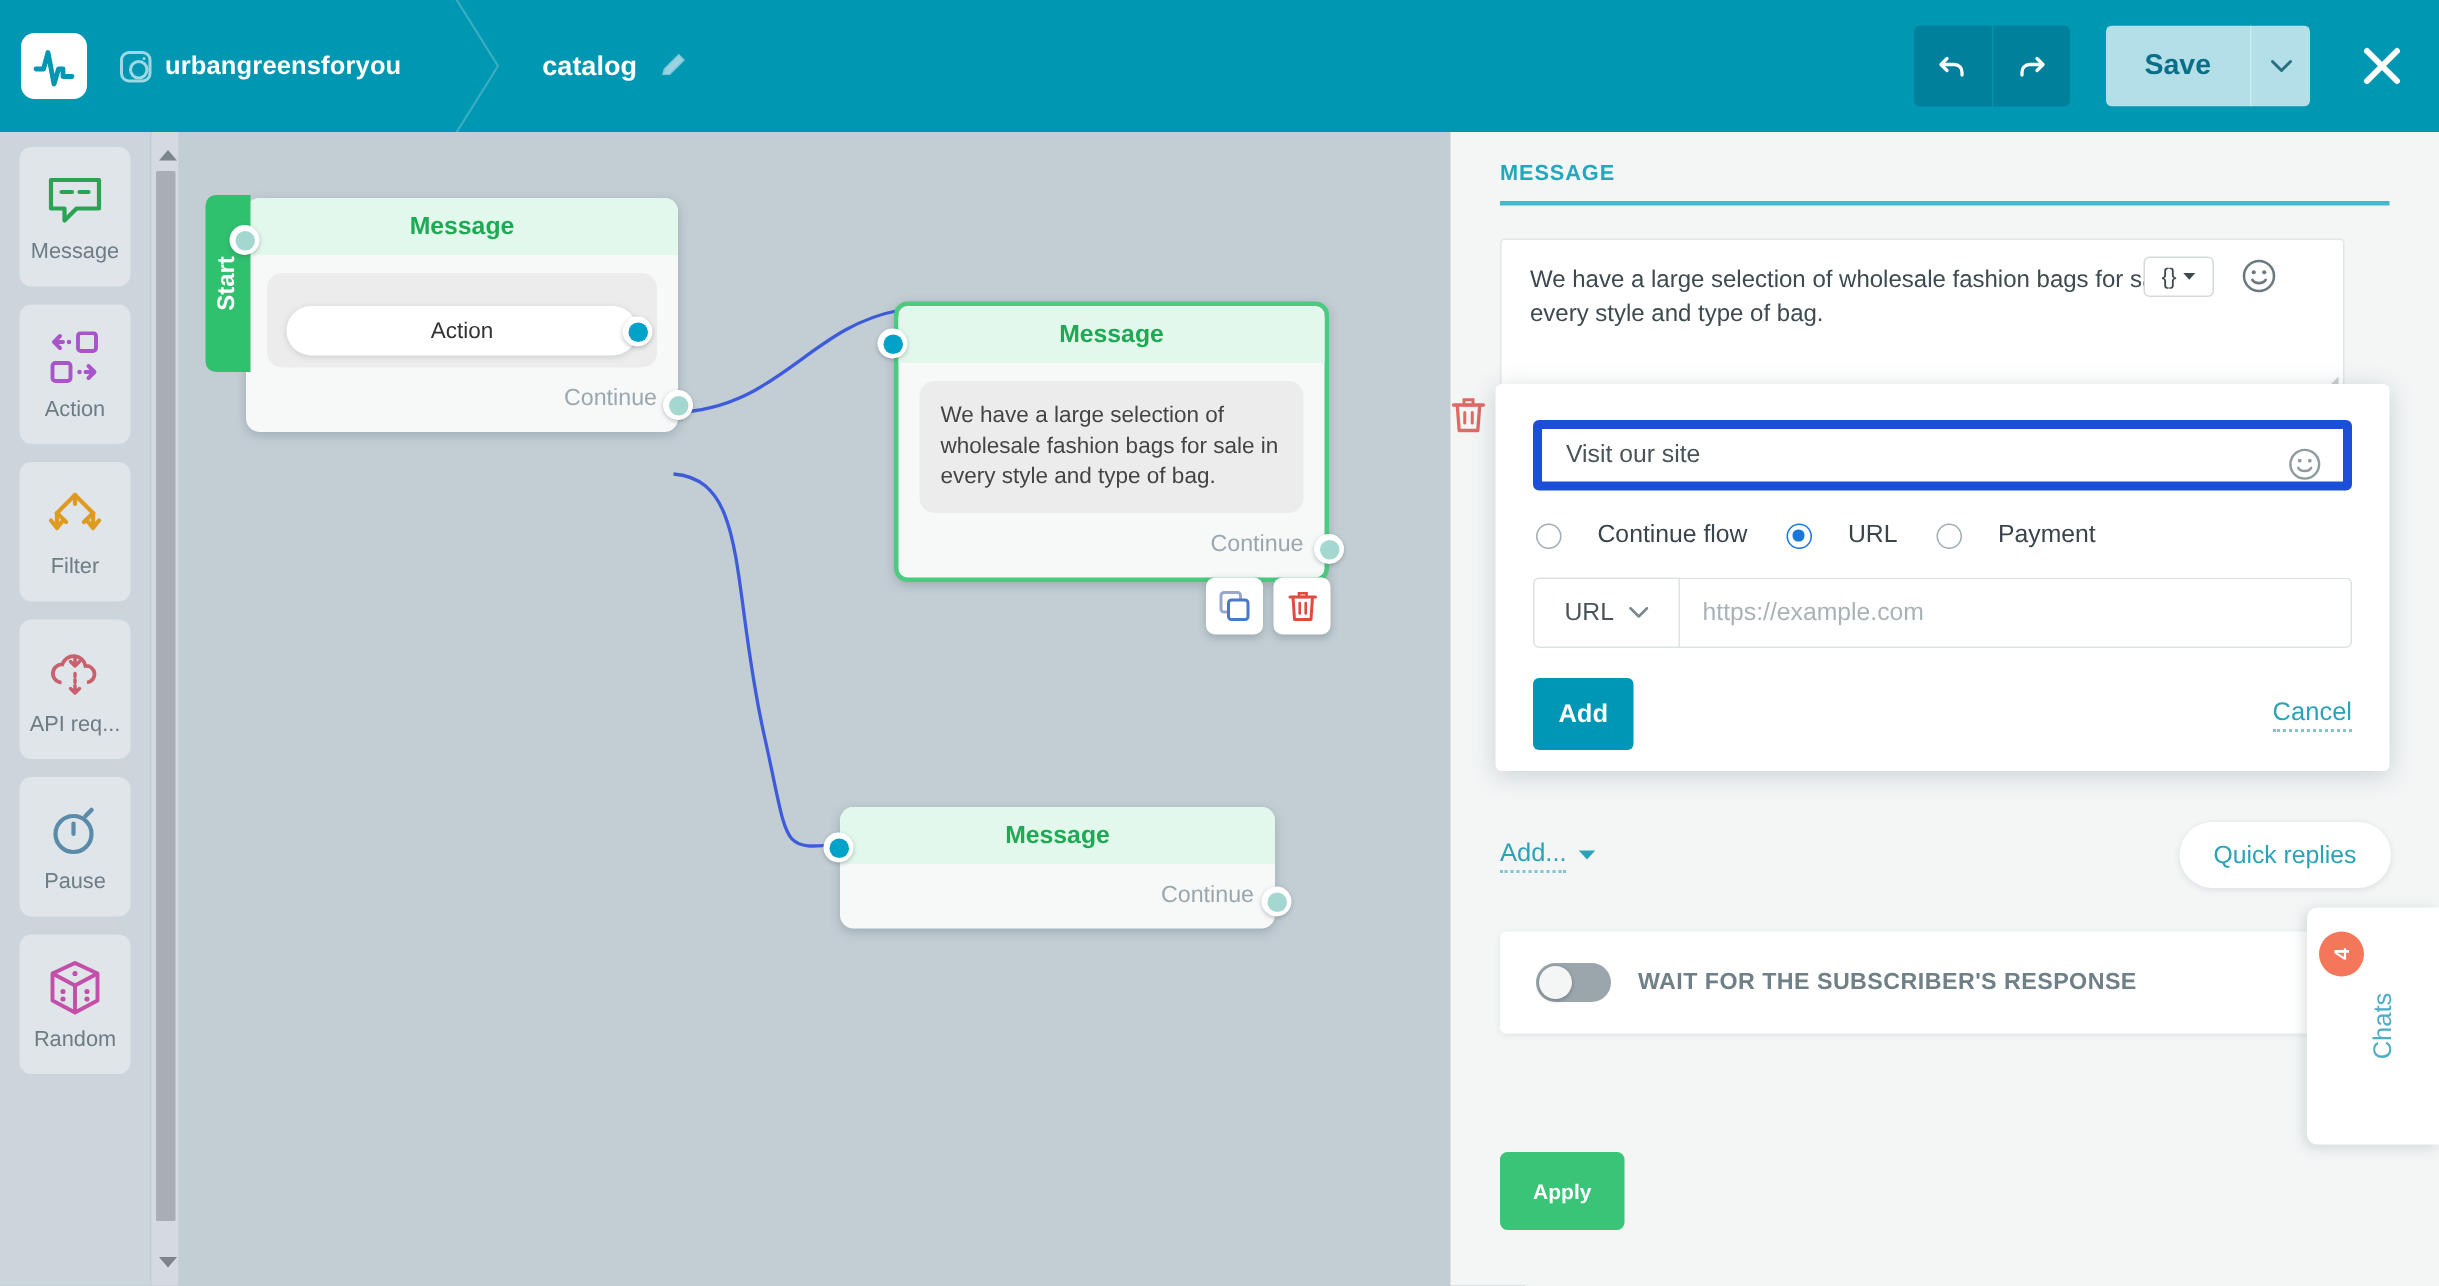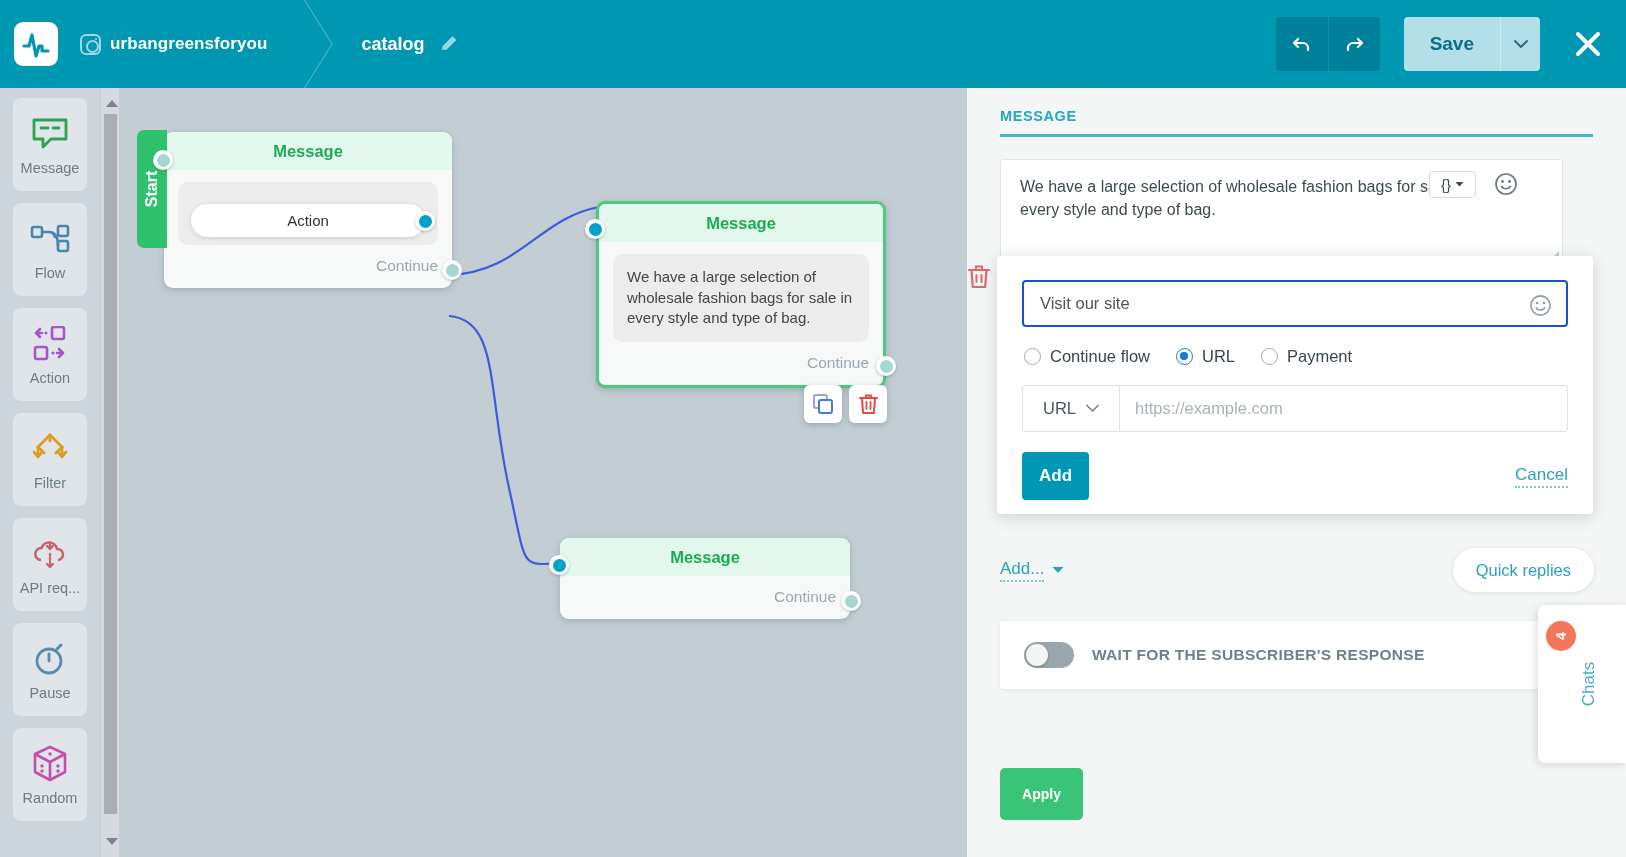--- a/index.html
+++ b/index.html
@@ -182,27 +182,27 @@
   }
   .emoji-btn { position:absolute; right:44px; top:12px; cursor:pointer; }
   .trash-right { position:absolute; left:1546px - 967px; top:160px - 88px; cursor:pointer; }
 
   .popup {
     position:absolute; left:30px; top:168px; width:596px; height:258px;
     background:#fff; border-radius:4px; box-shadow:0 3px 16px rgba(60,80,90,.22);
     padding:24px 25px 0;
   }
   .pop-input {
-    width:546px; height:47px; border:2px solid #1d4ed8; border-radius:4px;
+    width:546px; height:47px; border:6px solid #1d4ed8; border-radius:4px;
     display:flex; align-items:center; padding:0 16px; position:relative;
     font-size:16.5px; color:#4a5459; background:#fff;
   }
   .pop-input .emoji-btn2 { position:absolute; right:14px; top:12px; }
   .radios { display:flex; align-items:center; gap:0; margin:20px 0 0 2px; }
-  .radio { display:flex; align-items:center; gap:9px; margin-right:26px; cursor:pointer; }
+  .radio { display:flex; align-items:flex-end; gap:24px; margin-right:26px; cursor:pointer; }
   .rdot { width:17px;height:17px;border:1.6px solid #9fadb3;border-radius:50%; position:relative; }
   .rdot.on { border-color:#1779e0; }
   .rdot.on::after { content:""; position:absolute; left:3.3px;top:3.3px;width:7.4px;height:7.4px;
     background:#1779e0;border-radius:50%; }
   .radio span { font-size:16.5px; color:#39454b; }
   .urlrow { display:flex; margin-top:19px; }
   .url-sel {
     width:98px; height:47px; border:1px solid #dde2e3; border-radius:4px 0 0 4px;
     display:flex; align-items:center; justify-content:center; gap:10px;
     font-size:16.5px; color:#4a5459; background:#fff; cursor:pointer;
@@ -332,32 +332,20 @@
   <div class="tool">
     <span class="tool-icon">
       <svg width="38" height="33" viewBox="0 0 38 33">
         <path d="M3 3 h32 v19 h-15 l-8 8 v-8 h-9 z" fill="none" stroke="#2aa355" stroke-width="2.8" stroke-linejoin="round"></path>
         <path d="M10 11 h7 M22 11 h6" stroke="#2aa355" stroke-width="2.8" stroke-linecap="round"></path>
       </svg>
     </span>
     <span class="tool-label">Message</span>
   </div>
 
-  <div class="tool">
-    <span class="tool-icon">
-      <svg width="42" height="32" viewBox="0 0 42 32">
-        <rect x="3" y="4" width="10" height="10" rx="2" fill="none" stroke="#4b85ab" stroke-width="2.6"></rect>
-        <rect x="29" y="3" width="10" height="10" rx="2" fill="none" stroke="#4b85ab" stroke-width="2.6"></rect>
-        <rect x="29" y="18" width="10" height="10" rx="2" fill="none" stroke="#4b85ab" stroke-width="2.6"></rect>
-        <path d="M13 9 h7 a6 6 0 0 1 6 6 v0" fill="none" stroke="#4b85ab" stroke-width="2.6"></path>
-        <path d="M20 9 q9 0 9 14" fill="none" stroke="#4b85ab" stroke-width="2.6"></path>
-      </svg>
-    </span>
-    <span class="tool-label">Flow</span>
-  </div>
 
   <div class="tool">
     <span class="tool-icon">
       <svg width="42" height="36" viewBox="0 0 42 36">
         <path d="M13 7 L7 7 M7 7 l4 -4 M7 7 l4 4" stroke="#a855c9" stroke-width="2.6" fill="none" stroke-linecap="round"></path>
         <rect x="23" y="1" width="12" height="12" rx="2" fill="none" stroke="#a855c9" stroke-width="2.6"></rect>
         <circle cx="17" cy="7" r="1.5" fill="#a855c9"></circle>
         <rect x="6" y="21" width="12" height="12" rx="2" fill="none" stroke="#a855c9" stroke-width="2.6"></rect>
         <path d="M28 27 L34 27 M34 27 l-4 -4 M34 27 l-4 4" stroke="#a855c9" stroke-width="2.6" fill="none" stroke-linecap="round"></path>
         <circle cx="24" cy="27" r="1.5" fill="#a855c9"></circle>

